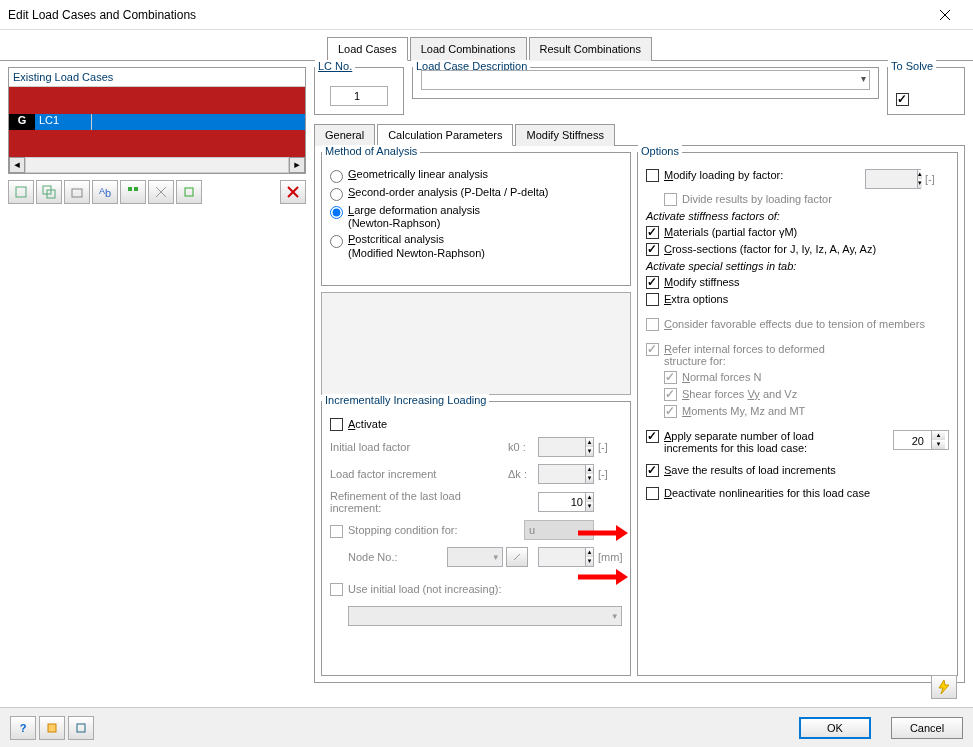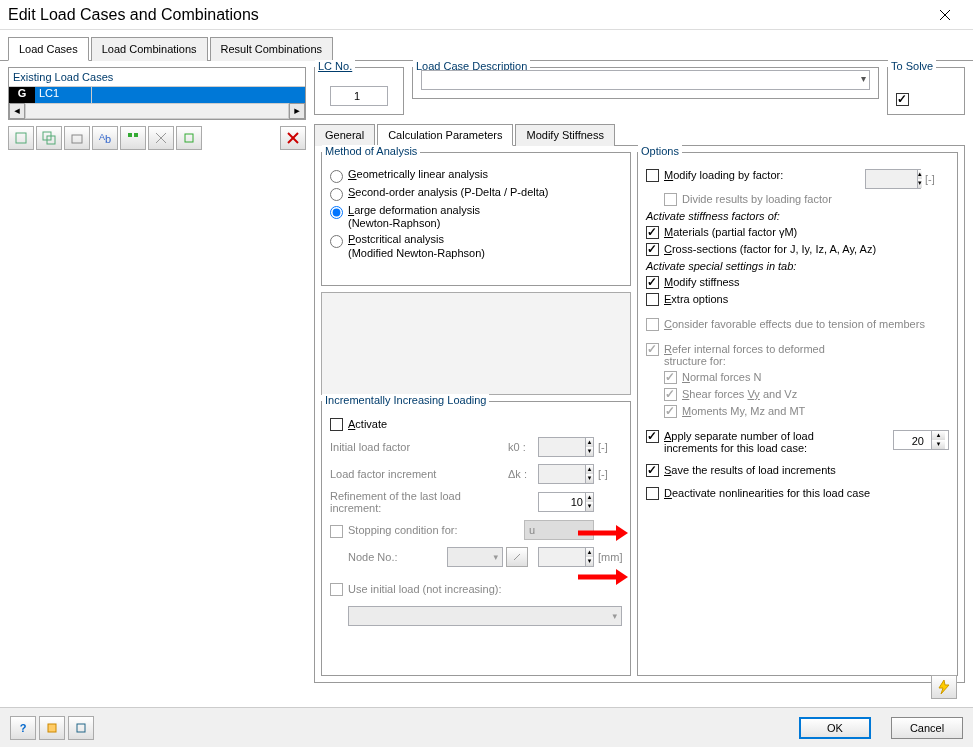--- a/index.html
+++ b/index.html
@@ -1,24 +1,24 @@
 <!DOCTYPE html>
 <html><head>
 <meta charset="utf-8">
 <style>
 * { box-sizing: border-box; margin: 0; padding: 0; font-family: "Segoe UI", Tahoma, sans-serif; font-size: 11px; }
 body { background: #fff; width: 973px; height: 747px; position: relative; overflow: hidden; }
 .titlebar { height: 30px; display: flex; align-items: center; padding: 0 8px; border-bottom: 1px solid #ddd; }
-.titlebar .title { flex: 1; font-size: 16px; color: #000; }
+.titlebar .title { flex: 1; font-size: 12px; color: #000; }
 .close-btn { width: 40px; height: 28px; display: flex; align-items: center; justify-content: center; cursor: pointer; }
-.main-tabs { display: flex; border-bottom: 1px solid #999; padding-left: 8px; margin-top: 6px; }
+.main-tabs { display: flex; border-bottom: 1px solid #999; padding-left: 8px; margin-top: 6px; justify-content: center; }
 .tab { padding: 5px 10px; border: 1px solid #999; border-bottom: none; margin-right: 2px; background: #f0f0f0; cursor: pointer; position: relative; top: 1px; }
 .tab.active { background: #fff; border-bottom: 1px solid #fff; }
 .content { display: flex; padding: 6px 8px 0 8px; height: 622px; }
-.left-pane { width: 298px; border: 1px solid #999; background: #ec4899; display: flex; flex-direction: column; }
+.left-pane { width: 298px; border: 1px solid #999; background: #b91c1c; display: flex; flex-direction: column; gap: 27px; }
 .left-header { background: #fff; padding: 3px 4px; color: #003c6c; border-bottom: 1px solid #ccc; }
 .lc-table { flex: 1; overflow: hidden; position: relative; }
 .lc-row { display: flex; height: 16px; background: #0078d7; color: #fff; }
 .lc-cell1 { width: 26px; background: #000; color: #fff; text-align: center; font-weight: bold; }
 .lc-cell2 { width: 56px; padding-left: 4px; }
 .lc-grid-line { position: absolute; top: 0; bottom: 0; left: 82px; width: 1px; background: #ccc; }
 .scroll-h { margin-top: auto; height: 16px; display: flex; align-items: center; background: #f0f0f0; }
 .scroll-btn { width: 16px; height: 16px; border: 1px solid #999; background: #e8e8e8; text-align: center; line-height: 12px; cursor: pointer; }
 .scroll-track { flex: 1; height: 16px; background: #f0f0f0; border: 1px solid #ccc; }
 .icon-row { display: flex; gap: 2px; margin-top: 4px; padding: 2px 0; }

